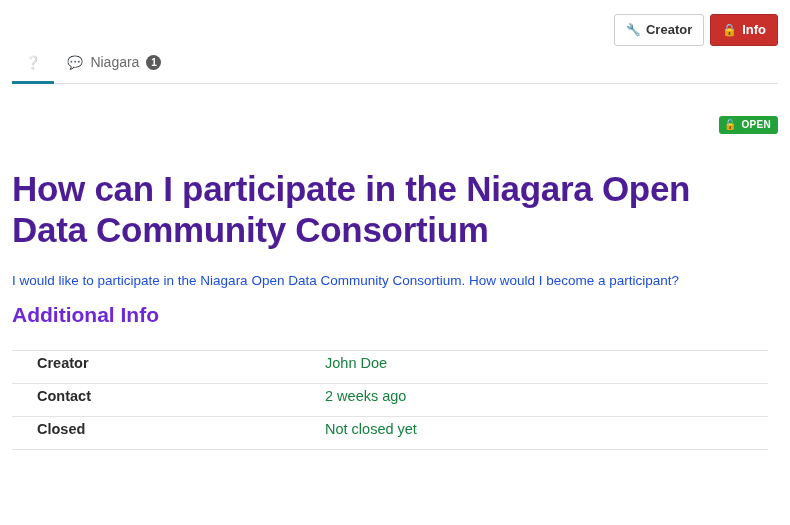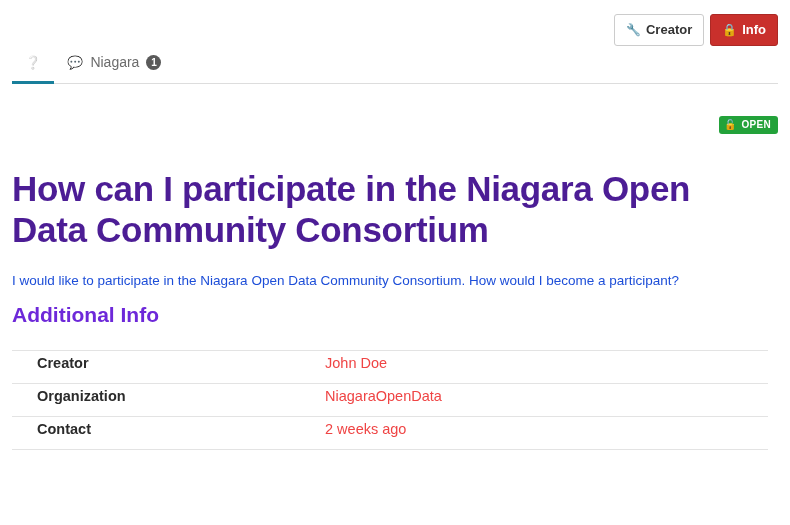--- a/index.html
+++ b/index.html
@@ -183,21 +183,21 @@
     padding: 4px 10px 12px 10px;
     vertical-align: middle;
   }
   .info-table td.key {
     width: 268px;
     font-weight: bold;
     color: #2b2b2b;
     padding-left: 25px;
   }
   .info-table td.val {
-    color: #ef4444;
+    color: #15803d;
   }
 </style>
 </head>
 <body>
 
 <div class="page">
 
   <div class="action-bar">
     <button class="btn btn-default">
       <span class="ico">🔧</span>
@@ -233,23 +233,23 @@
 
   <h2 class="section-title">Additional Info</h2>
 
   <table class="info-table">
     <tbody>
       <tr>
         <td class="key">Creator</td>
         <td class="val">John Doe</td>
       </tr>
       <tr>
-        <td class="key">Organization</td>
-        <td class="val">NiagaraOpenData</td>
-      </tr>
-      <tr>
         <td class="key">Contact</td>
         <td class="val">2 weeks ago</td>
       </tr>
+      <tr>
+        <td class="key">Closed</td>
+        <td class="val">Not closed yet</td>
+      </tr>
     </tbody>
   </table>
 
 </div>
 
 </body></html>

